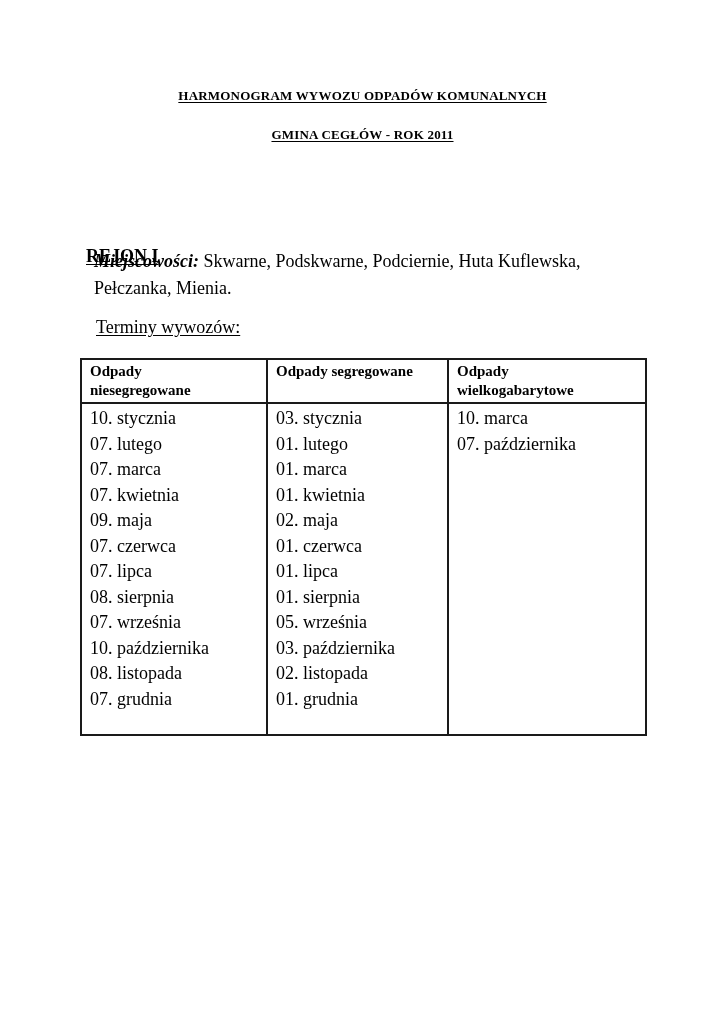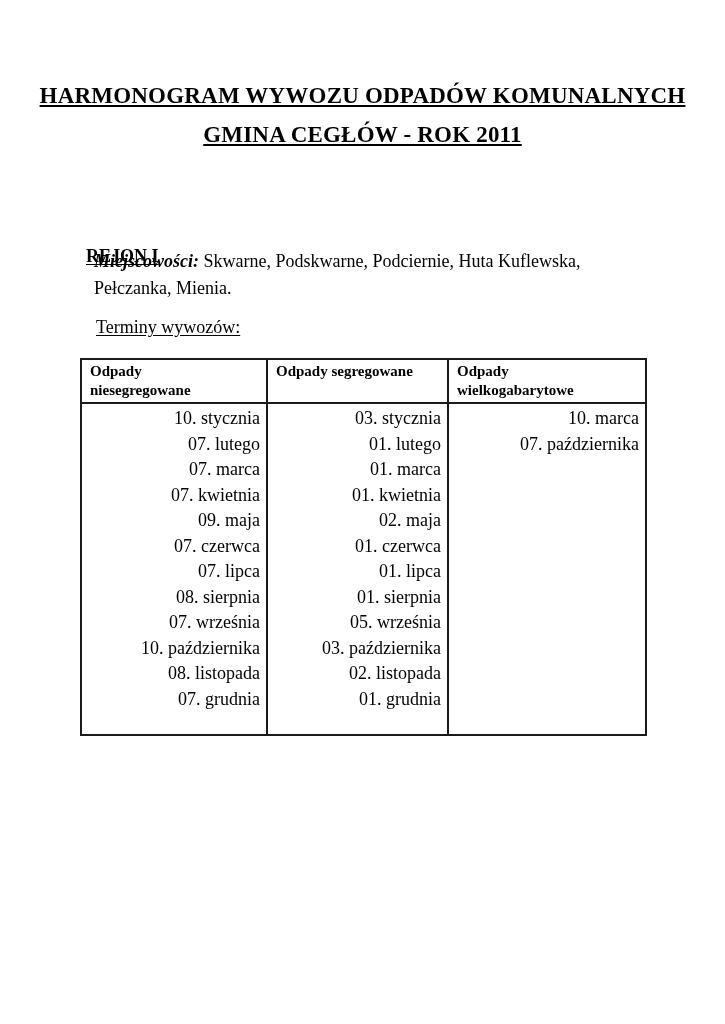--- a/index.html
+++ b/index.html
@@ -15,21 +15,21 @@
     color: #000000;
     overflow: hidden;
   }
   .abs { position: absolute; }
 
   .doc-title {
     left: 0;
     width: 725px;
     text-align: center;
     font-weight: bold;
-    font-size: 23px;
+    font-size: 13px;
     line-height: 20px;
     text-decoration: underline;
     text-underline-offset: 2px;
     letter-spacing: 0.2px;
   }
   #title-line1 { top: 86px; }
   #title-line2 { top: 125px; }
 
   .section-heading {
     top: 198px;
@@ -85,21 +85,20 @@
   table.schedule th {
     font-size: 15px;
     font-weight: bold;
     line-height: 19px;
     padding: 2px 6px 2px 8px;
   }
   table.schedule td {
     font-size: 18px;
     line-height: 25.5px;
     padding: 2px 6px 22px 8px;
-    text-align: right;
   }
 </style>
 </head>
 <body>
 
 <div>
 
   <div id="title-line1" class="abs doc-title">HARMONOGRAM WYWOZU ODPADÓW KOMUNALNYCH</div>
 
   <div id="title-line2" class="abs doc-title">GMINA CEGŁÓW - ROK 2011</div>

